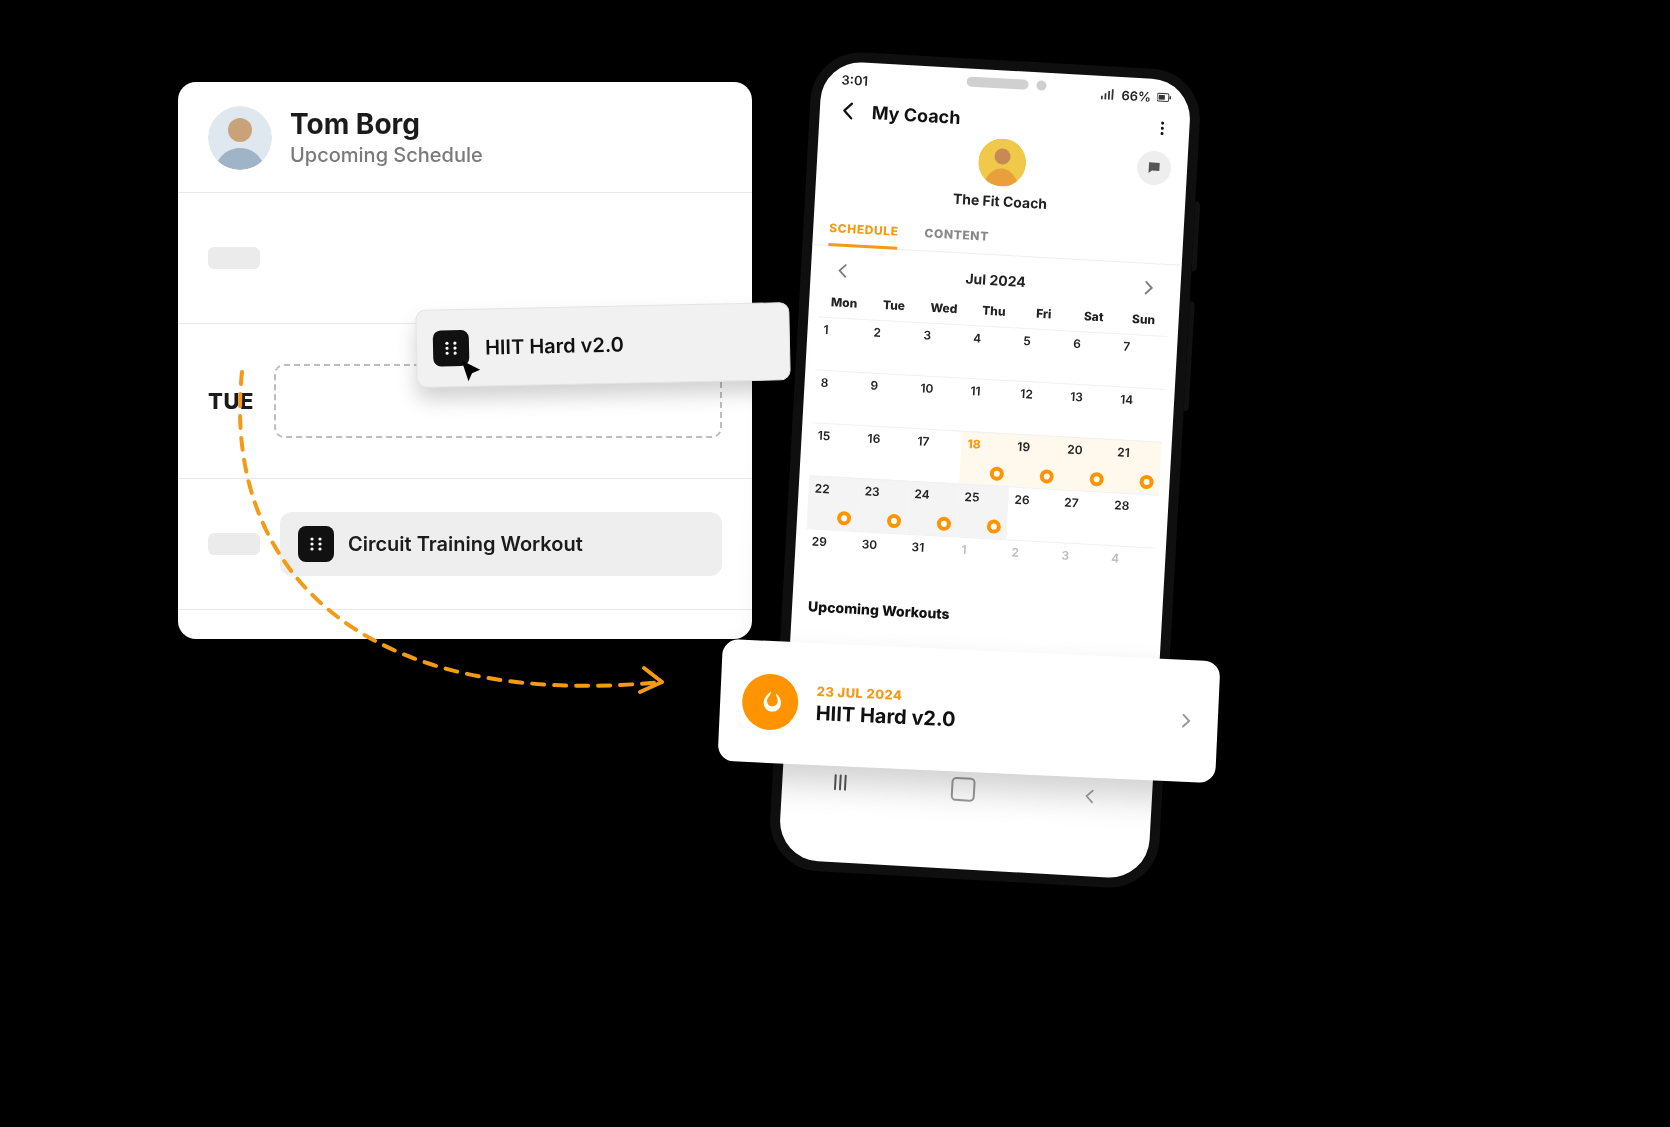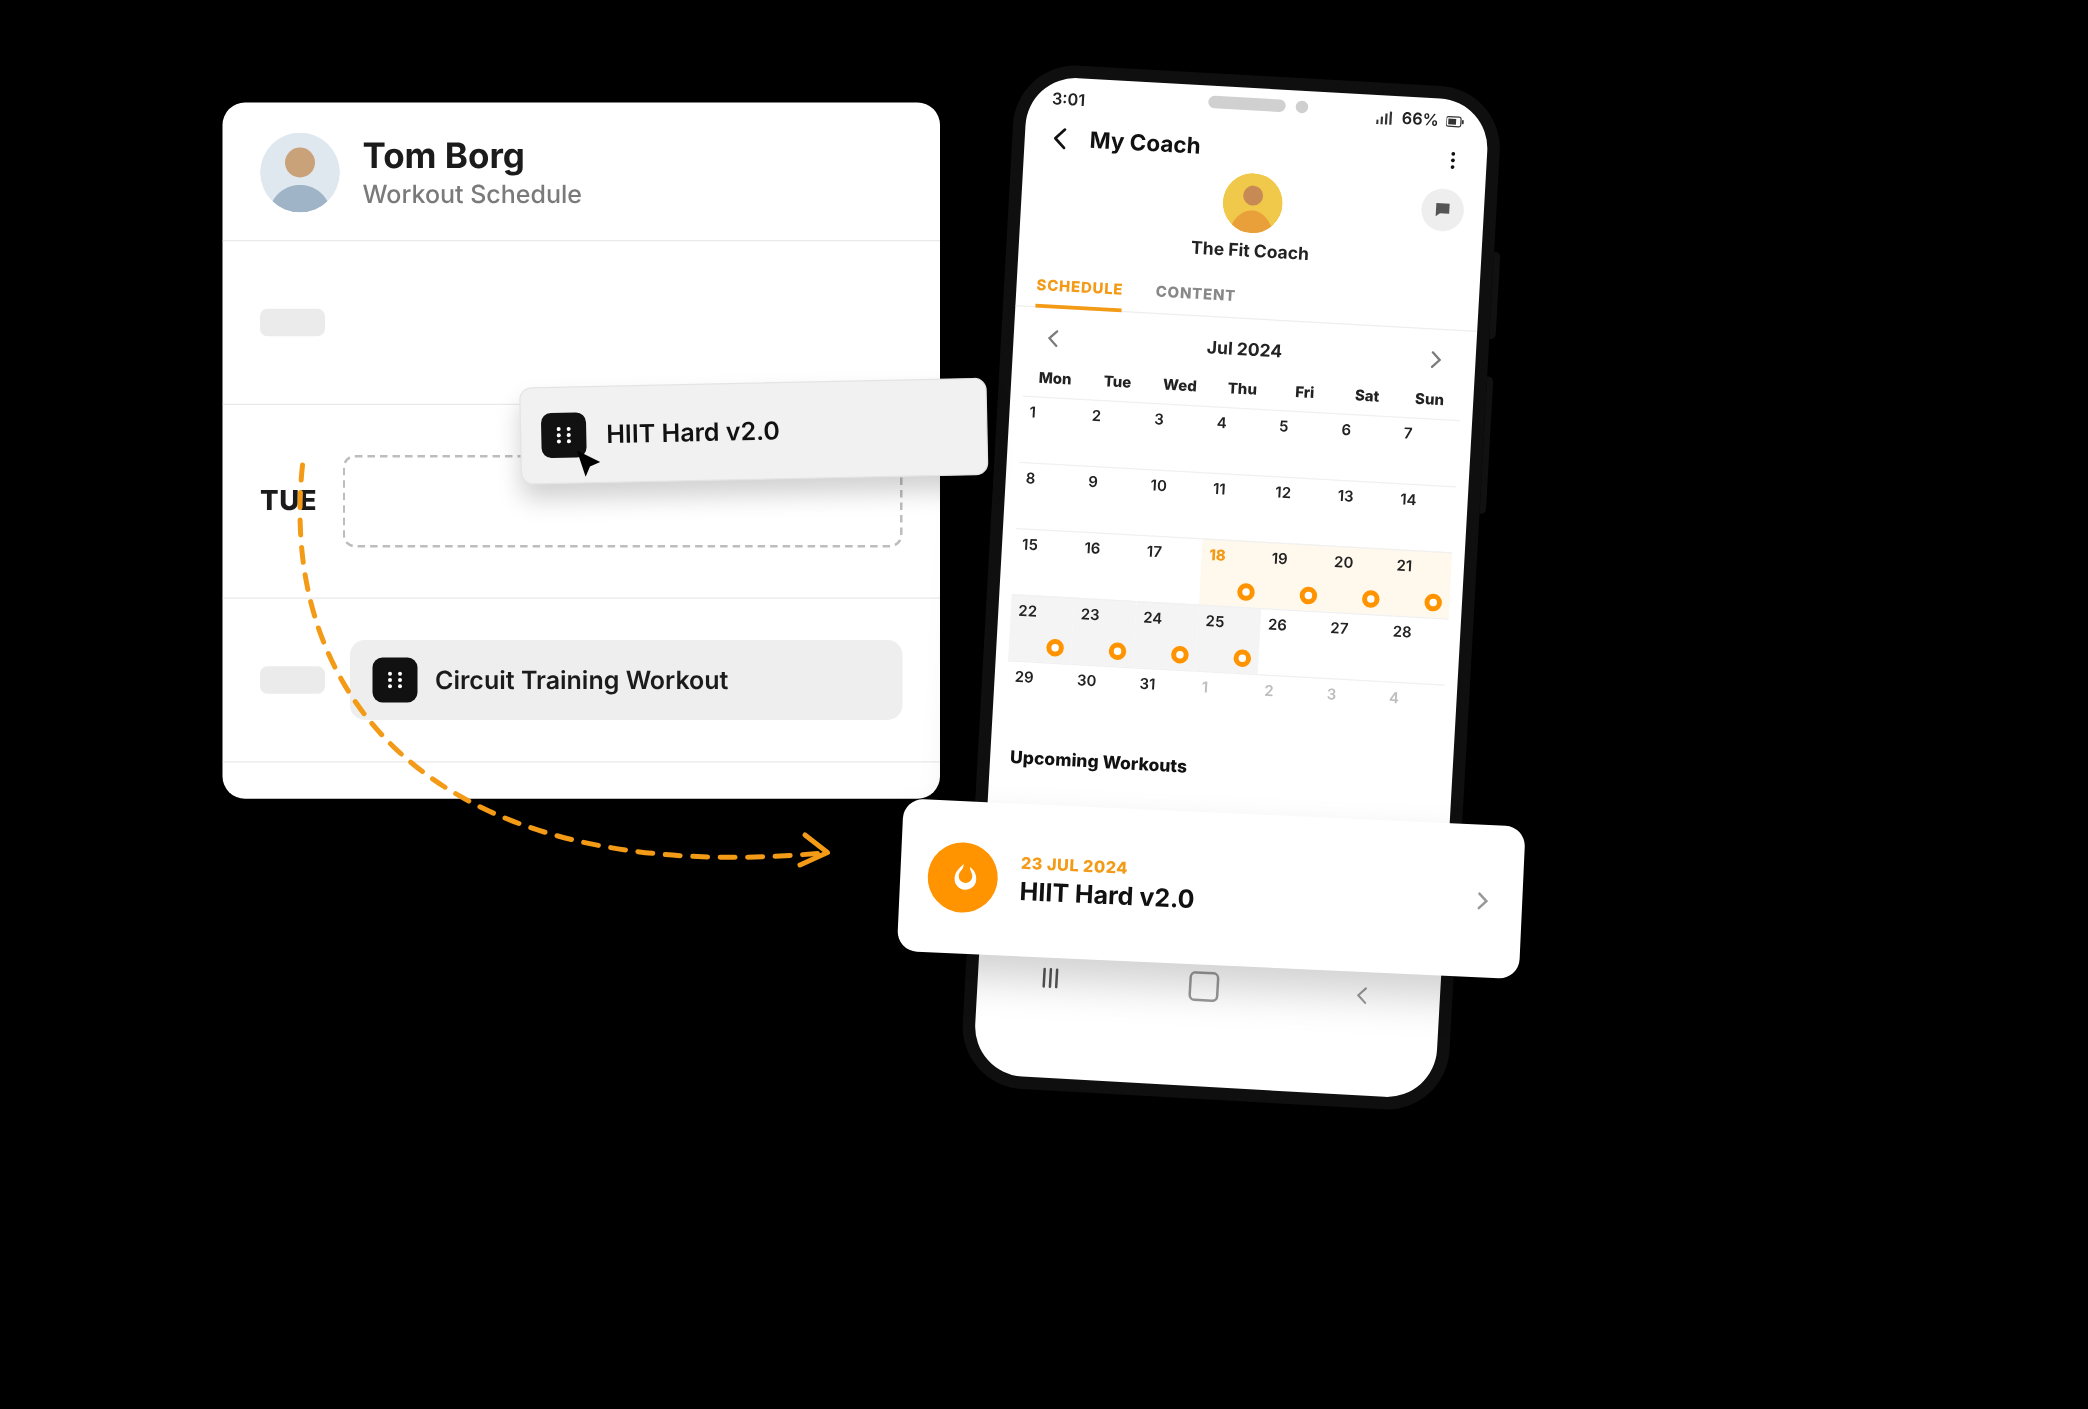--- a/index.html
+++ b/index.html
@@ -261,21 +261,21 @@
           </defs>
           <g clip-path="url(#cp)">
             <rect width="64" height="64" fill="#dfe7ef"></rect>
             <circle cx="32" cy="24" r="12" fill="#caa27a"></circle>
             <path d="M7 64c3-16 15-22 25-22s22 6 25 22z" fill="#9fb4c6"></path>
           </g>
         </svg>
       </div>
       <div>
         <div class="panel-title">Tom Borg</div>
-        <div class="panel-sub">Workout Schedule</div>
+        <div class="panel-sub">Upcoming Schedule</div>
       </div>
     </div>
     <div class="rows">
       <div class="row">
         <div class="label-chip"></div>
       </div>
       <div class="row" style="min-height:110px;">
         <div class="day-label">TUE</div>
         <div class="drop-area"></div>
       </div>

